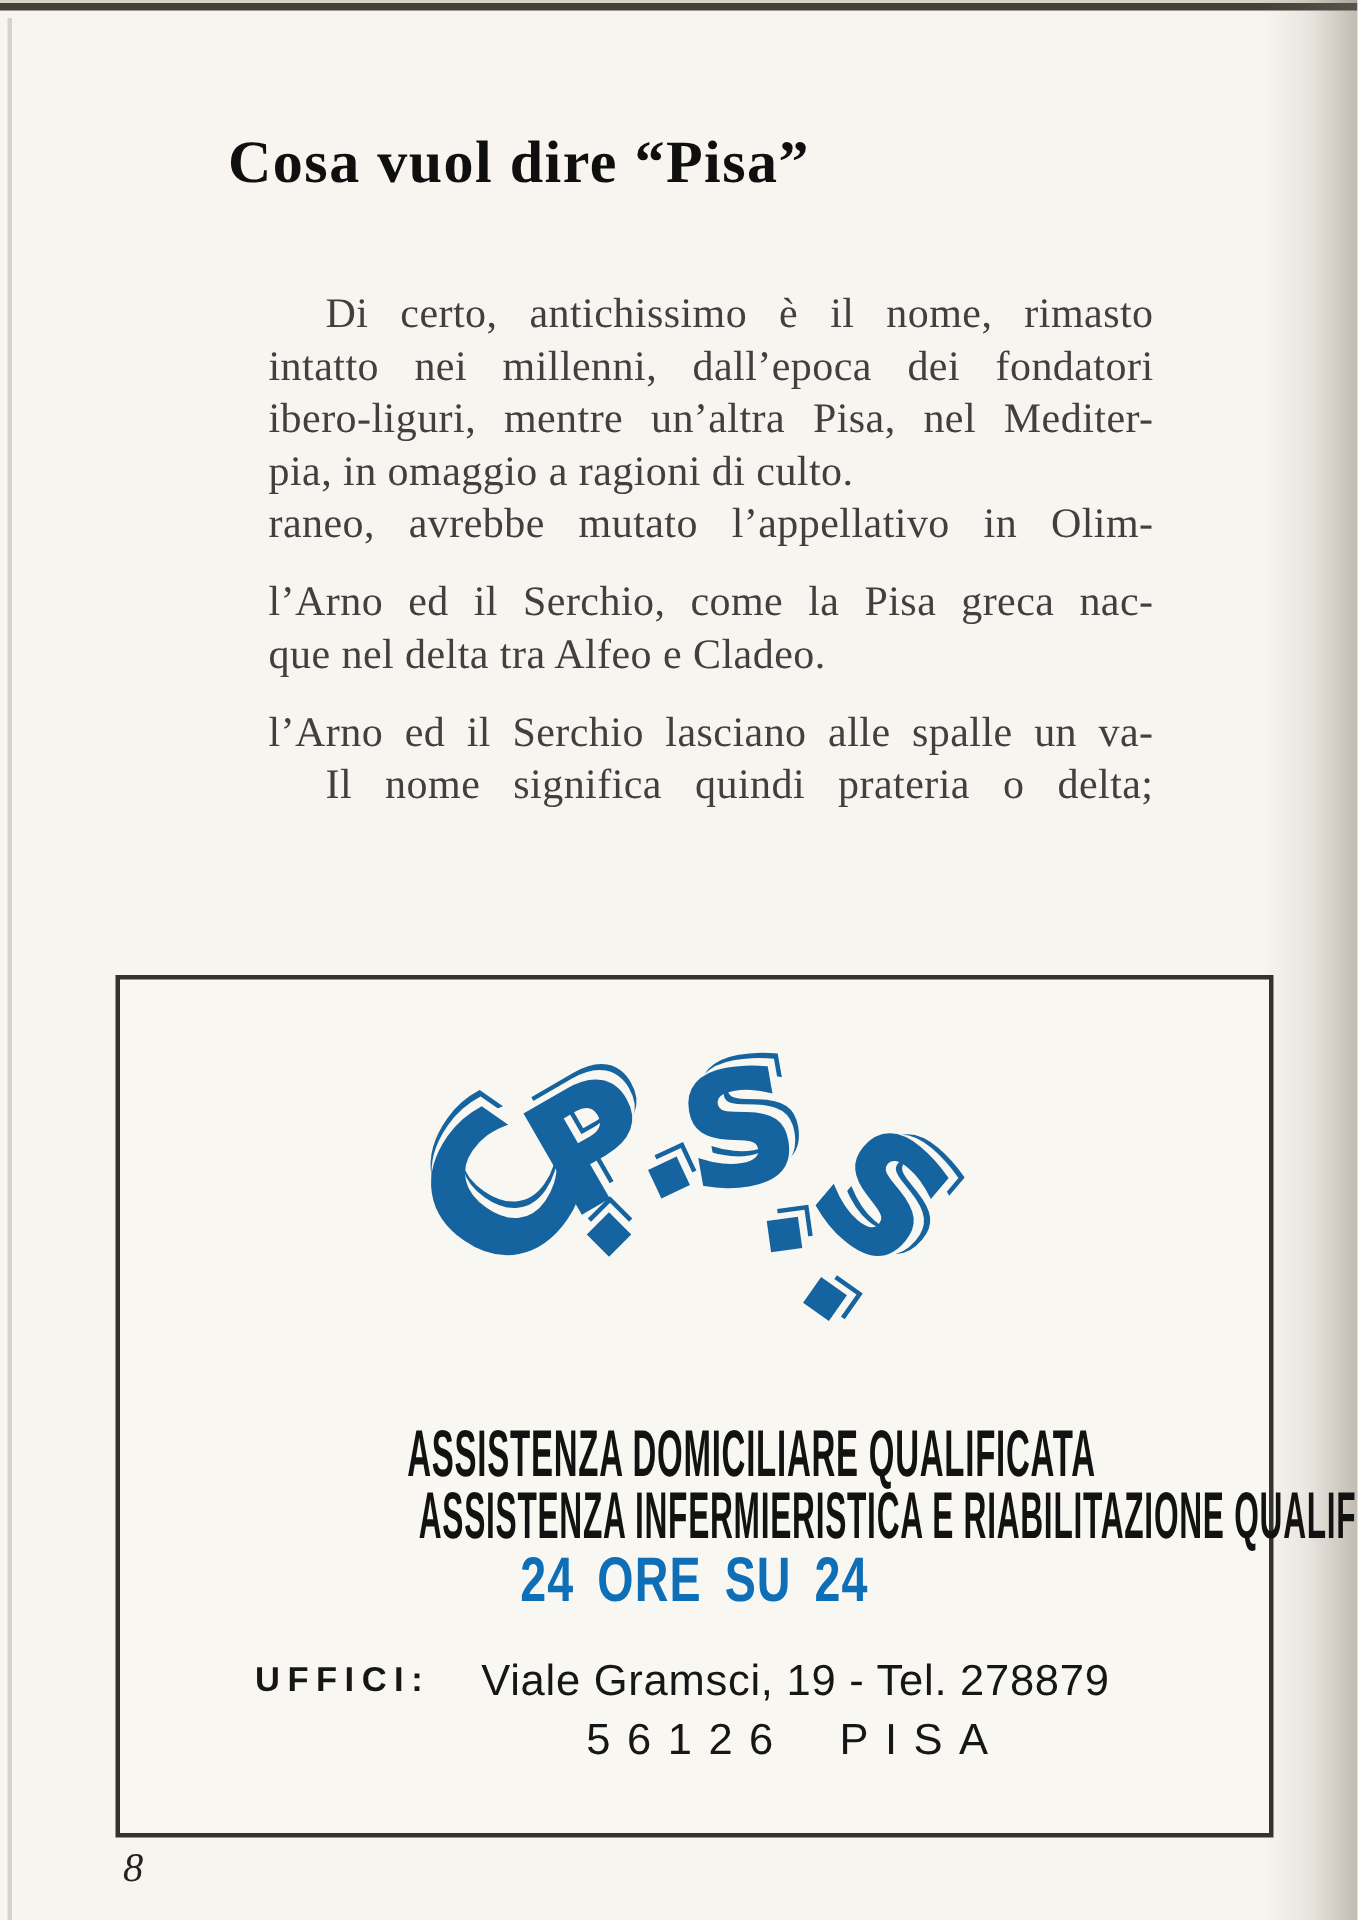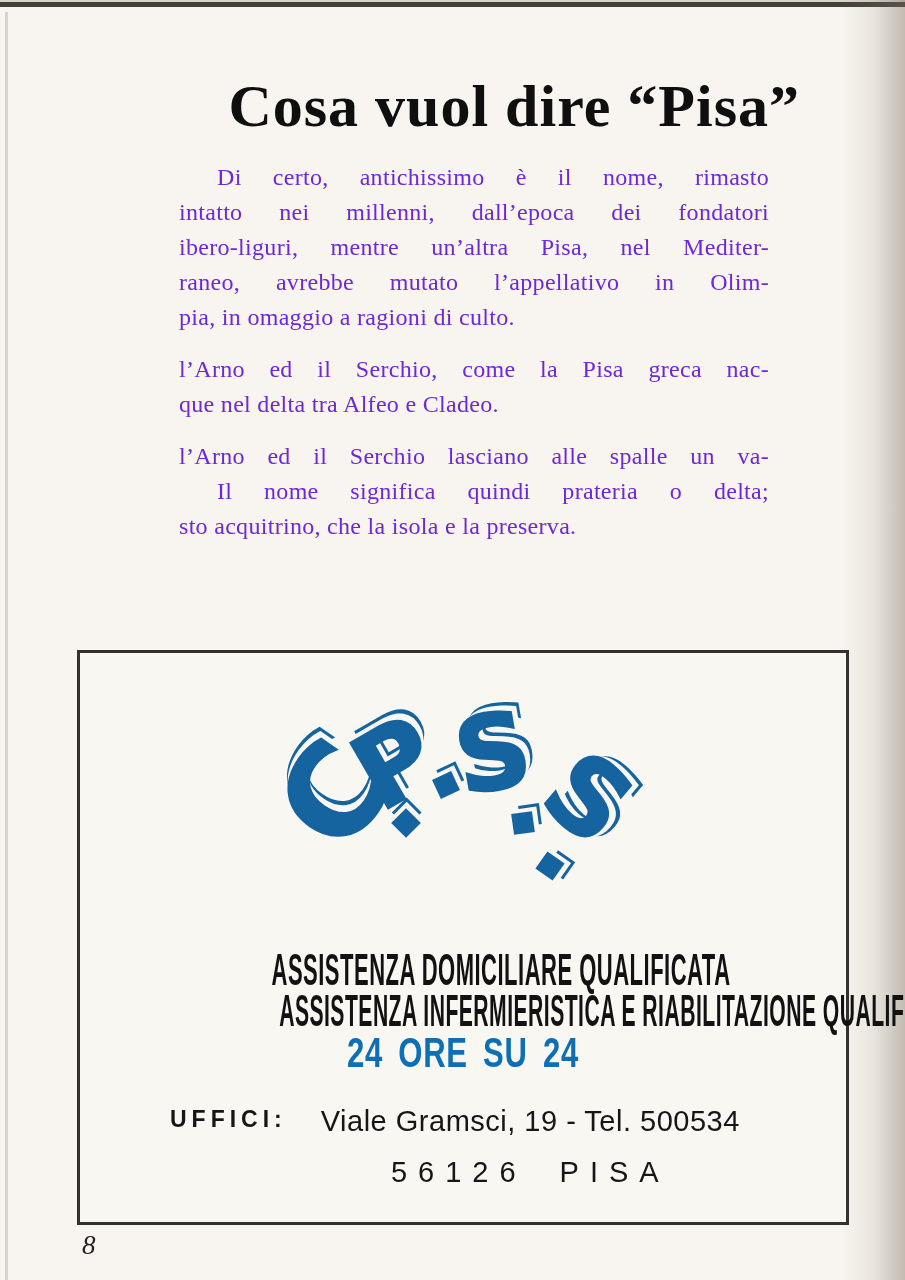--- a/index.html
+++ b/index.html
@@ -13,27 +13,27 @@
     font-family:"Liberation Serif", serif;
   }
   
   .scan-top{position:absolute;top:2px;left:0;width:100%;height:5px;background:#43403a;}
   .scan-top-hl{position:absolute;top:0;left:0;width:100%;height:2px;background:#d8d2c8;}
   .scan-left{position:absolute;top:12px;left:5px;width:3px;height:1268px;background:rgba(130,122,110,0.28);}
   .scan-right{position:absolute;top:0;right:0;width:64px;height:100%;
     background:linear-gradient(to right, rgba(140,130,112,0) 0%, rgba(140,130,112,0.14) 50%, rgba(118,108,92,0.42) 100%);}
   
   .title{
-    position:absolute;top:72px;left:140px;width:660px;margin:0;
-    text-align:right;font-size:60px;font-weight:bold;color:#0f0f0f;
+    position:absolute;top:72px;left:140px;width:660px;margin:12px;
+    text-align:left;font-size:40px;font-weight:bold;color:#0f0f0f;
     letter-spacing:1px;
   }
   
-  .article{position:absolute;left:179px;top:160px;width:590px;color:#6d28d9;
-    font-size:24px;line-height:35px;}
+  .article{position:absolute;left:179px;top:192px;width:590px;color:#404040;
+    font-size:28px;line-height:35px;}
   .para{margin:0 0 17px 0;}
   .pline{text-align:justify;text-align-last:justify;letter-spacing:0.3px;}
   .pline.first{text-indent:38px;}
   .pline.last{text-align-last:left;}
   
   .ad-box{
     position:absolute;left:77px;top:650px;width:772px;height:575px;
     border:3px solid #34322e;background:#f9f7f2;box-sizing:border-box;
   }
   .logo{position:absolute;left:0;top:0;width:100%;height:260px;}
@@ -61,52 +61,51 @@
     position:absolute;left:0;top:376px;width:100%;text-align:center;white-space:nowrap;
     font-family:"Liberation Sans", sans-serif;font-weight:bold;
     font-size:42px;color:var(--hours-color);letter-spacing:1px;word-spacing:8px;
     transform:scaleX(0.74);transform-origin:center;
   }
   .offices{position:absolute;left:90px;top:450px;display:flex;align-items:flex-start;
     font-family:"Liberation Sans", sans-serif;color:#161616;}
   .offices-label{font-weight:bold;font-size:23px;letter-spacing:5px;margin-top:3px;white-space:nowrap;}
   .addr-col{margin-left:34px;font-size:29px;line-height:37px;letter-spacing:0.5px;}
   .addr{white-space:nowrap;}
-  .postal{white-space:nowrap;text-align:center;letter-spacing:11px;word-spacing:14px;margin-top:14px;}
+  .postal{white-space:nowrap;text-align:center;letter-spacing:11px;word-spacing:14px;margin-top:2px;}
   .page-number{
     position:absolute;left:82px;top:1230px;font-size:27px;font-style:italic;color:#222;
   }
 </style>
 </head>
 <body>
 
 <div class="page">
   <div class="scan-top-hl"></div>
   <div class="scan-top"></div>
   <div class="scan-left"></div>
   <div class="scan-right"></div>
 
   <h1 class="title">Cosa vuol dire “Pisa”</h1>
 
   <div class="article">
     <div class="para">
       <div class="pline first">Di certo, antichissimo è il nome, rimasto</div>
       <div class="pline">intatto nei millenni, dall’epoca dei fondatori</div>
       <div class="pline">ibero-liguri, mentre un’altra Pisa, nel Mediter-</div>
+      <div class="pline last">pia, in omaggio a ragioni di culto.</div>
       <div class="pline">raneo, avrebbe mutato l’appellativo in Olim-</div>
-      <div class="pline last">pia, in omaggio a ragioni di culto.</div>
     </div>
     <div class="para">
       <div class="pline">l’Arno ed il Serchio, come la Pisa greca nac-</div>
       <div class="pline last">que nel delta tra Alfeo e Cladeo.</div>
     </div>
     <div class="para">
       <div class="pline">l’Arno ed il Serchio lasciano alle spalle un va-</div>
       <div class="pline first">Il nome significa quindi prateria o delta;</div>
-      <div class="pline last">sto acquitrino, che la isola e la preserva.</div>
     </div>
   </div>
 
   <div class="ad-box">
     <div class="logo">
       <span class="logo-letter" style="left:255px;top:142px;font-size:126px;--r:-55deg;">C</span>
       <span class="logo-dot" style="left:326px;top:170px;--r:-45deg;"></span>
       <span class="logo-letter" style="left:315px;top:110px;font-size:104px;--r:-30deg;">P</span>
       <span class="logo-dot" style="left:366px;top:132px;--r:-25deg;"></span>
       <span class="logo-letter" style="left:413px;top:100px;font-size:104px;--r:-10deg;">S</span>
@@ -115,20 +114,20 @@
       <span class="logo-dot" style="left:470px;top:213px;--r:35deg;"></span>
     </div>
 
     <div class="ad-line ad-line1">ASSISTENZA DOMICILIARE QUALIFICATA</div>
     <div class="ad-line ad-line2">ASSISTENZA INFERMIERISTICA E RIABILITAZIONE QUALIFICATA</div>
     <div class="ad-hours">24 ORE SU 24</div>
 
     <div class="offices">
       <span class="offices-label">UFFICI:</span>
       <div class="addr-col">
-        <div class="addr">Viale Gramsci, 19 - Tel. 500534</div>
+        <div class="addr">Viale Gramsci, 19 - Tel. 278879</div>
         <div class="postal">56126 PISA</div>
       </div>
     </div>
   </div>
 
   <div class="page-number">8</div>
 </div>
 
 </body></html>

